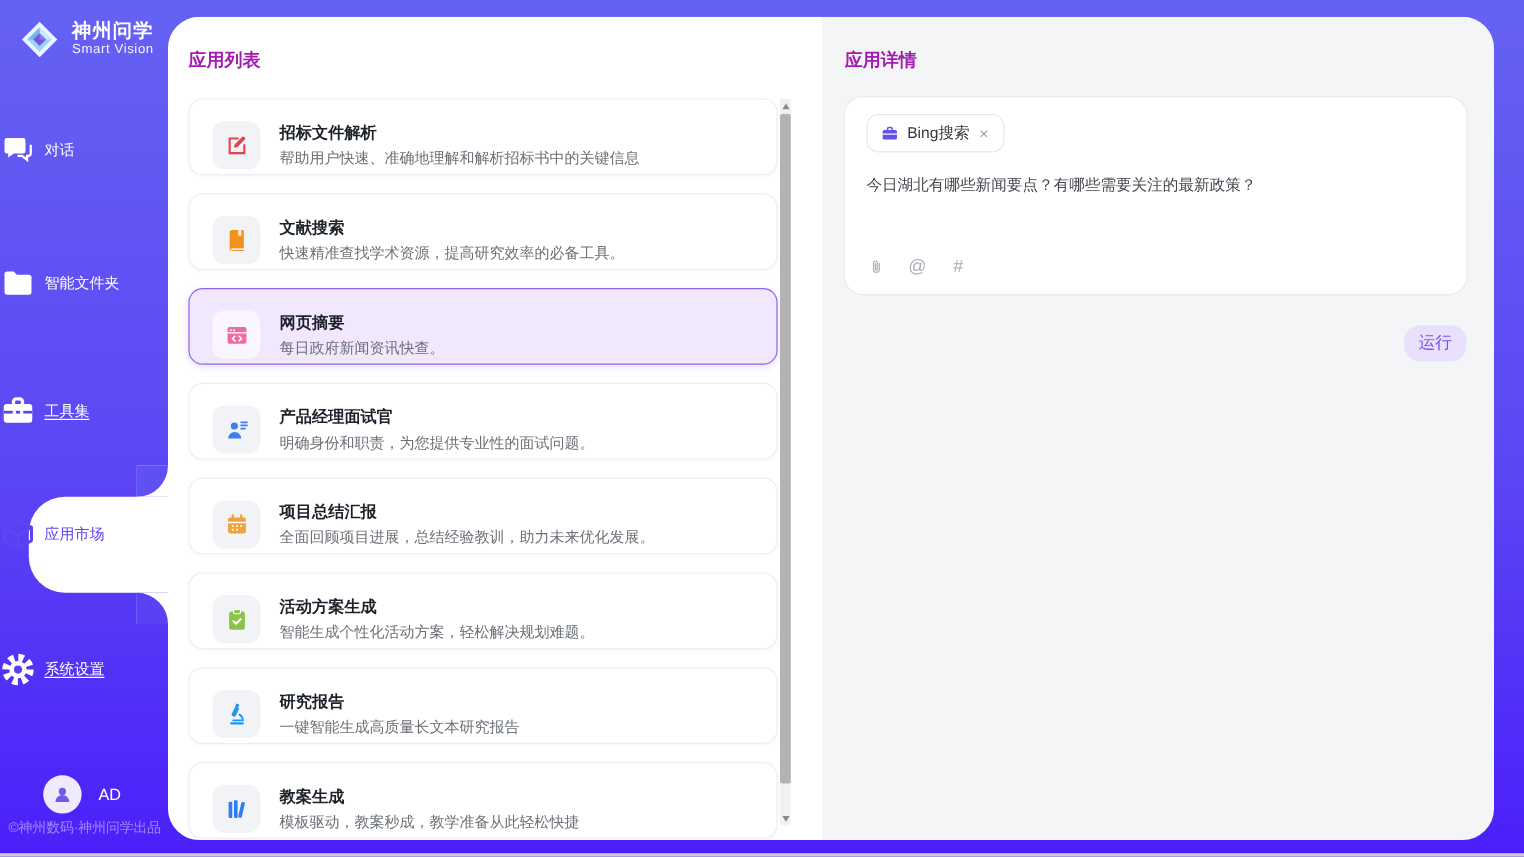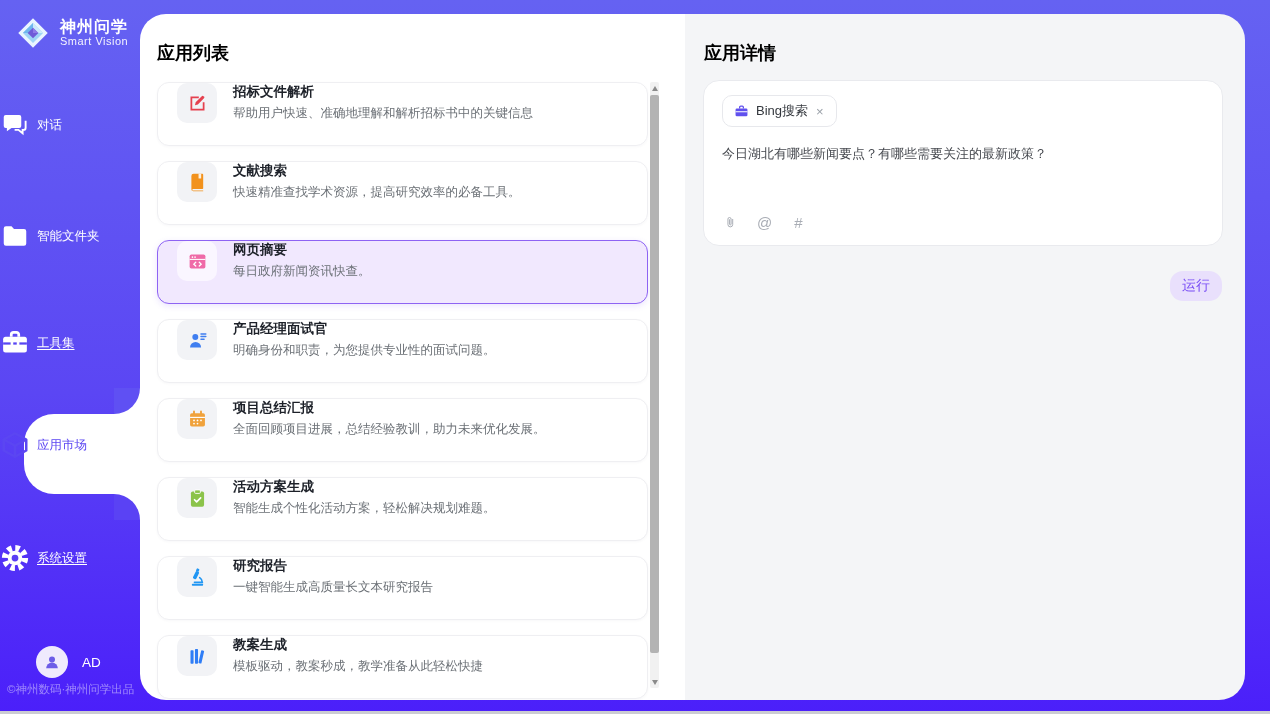--- a/index.html
+++ b/index.html
@@ -34,27 +34,27 @@
   .user-row { position:absolute; left:36px; top:646px; display:flex; align-items:center; gap:14px; cursor:pointer; }
   .avatar { width:32px; height:32px; border-radius:50%; background:#efeafd; display:flex; align-items:center; justify-content:center; }
   .avatar svg { width:20px; height:20px; }
   .user-name { color:#fff; font-size:13.5px; }
   .copyright { position:absolute; left:7px; top:682px; color:rgba(255,255,255,.45); font-size:11.5px; white-space:nowrap; }
 
   
   .main { position:absolute; left:140px; top:14px; width:1105px; height:686px; border-radius:26px; overflow:hidden; display:flex; z-index:2; }
   .col-list { width:545px; background:#ffffff; position:relative; }
   .col-detail { flex:1; background:#f4f5f7; position:relative; }
-  .panel-title { font-size:18px; font-weight:bold; color:#000000; }
+  .panel-title { font-size:15px; font-weight:bold; color:#a21caf; }
   .col-list .panel-title { position:absolute; left:17px; top:27px; }
   .col-detail .panel-title { position:absolute; left:19px; top:27px; }
 
   
   .app-list { position:absolute; left:17px; top:68px; width:491px; bottom:0; display:flex; flex-direction:column; gap:15px; }
-  .app-card { height:64px; flex:0 0 64px; background:#fff; border:1px solid #efeff2; border-radius:12px; box-shadow:0 1px 3px rgba(30,30,60,.03); display:flex; align-items:flex-start; padding:0 14px 4px 19px; gap:16px; cursor:pointer; }
+  .app-card { height:64px; flex:0 0 64px; background:#fff; border:1px solid #efeff2; border-radius:12px; box-shadow:0 1px 3px rgba(30,30,60,.03); display:flex; align-items:flex-end; padding:0 14px 4px 19px; gap:16px; cursor:pointer; }
   .app-card.selected { background:#f1e8fe; border:1px solid #8e63f3; box-shadow:0 2px 6px rgba(120,80,240,.15); }
   .tile { width:40px; height:40px; border-radius:10px; background:#f2f3f6; display:flex; align-items:center; justify-content:center; flex:0 0 40px; }
   .app-card.selected .tile { background:#faf6ff; }
   .tile svg { width:21px; height:21px; }
   .app-texts { display:flex; flex-direction:column; gap:4px; min-width:0; }
   .app-title { font-size:13.5px; font-weight:bold; color:#1d2129; }
   .app-desc { font-size:12.5px; color:#6b7076; white-space:nowrap; }
 
   
   .vscroll { position:absolute; left:510px; top:68px; bottom:12px; width:9px; background:#f1f1f1; border-radius:2px; cursor:pointer; }

